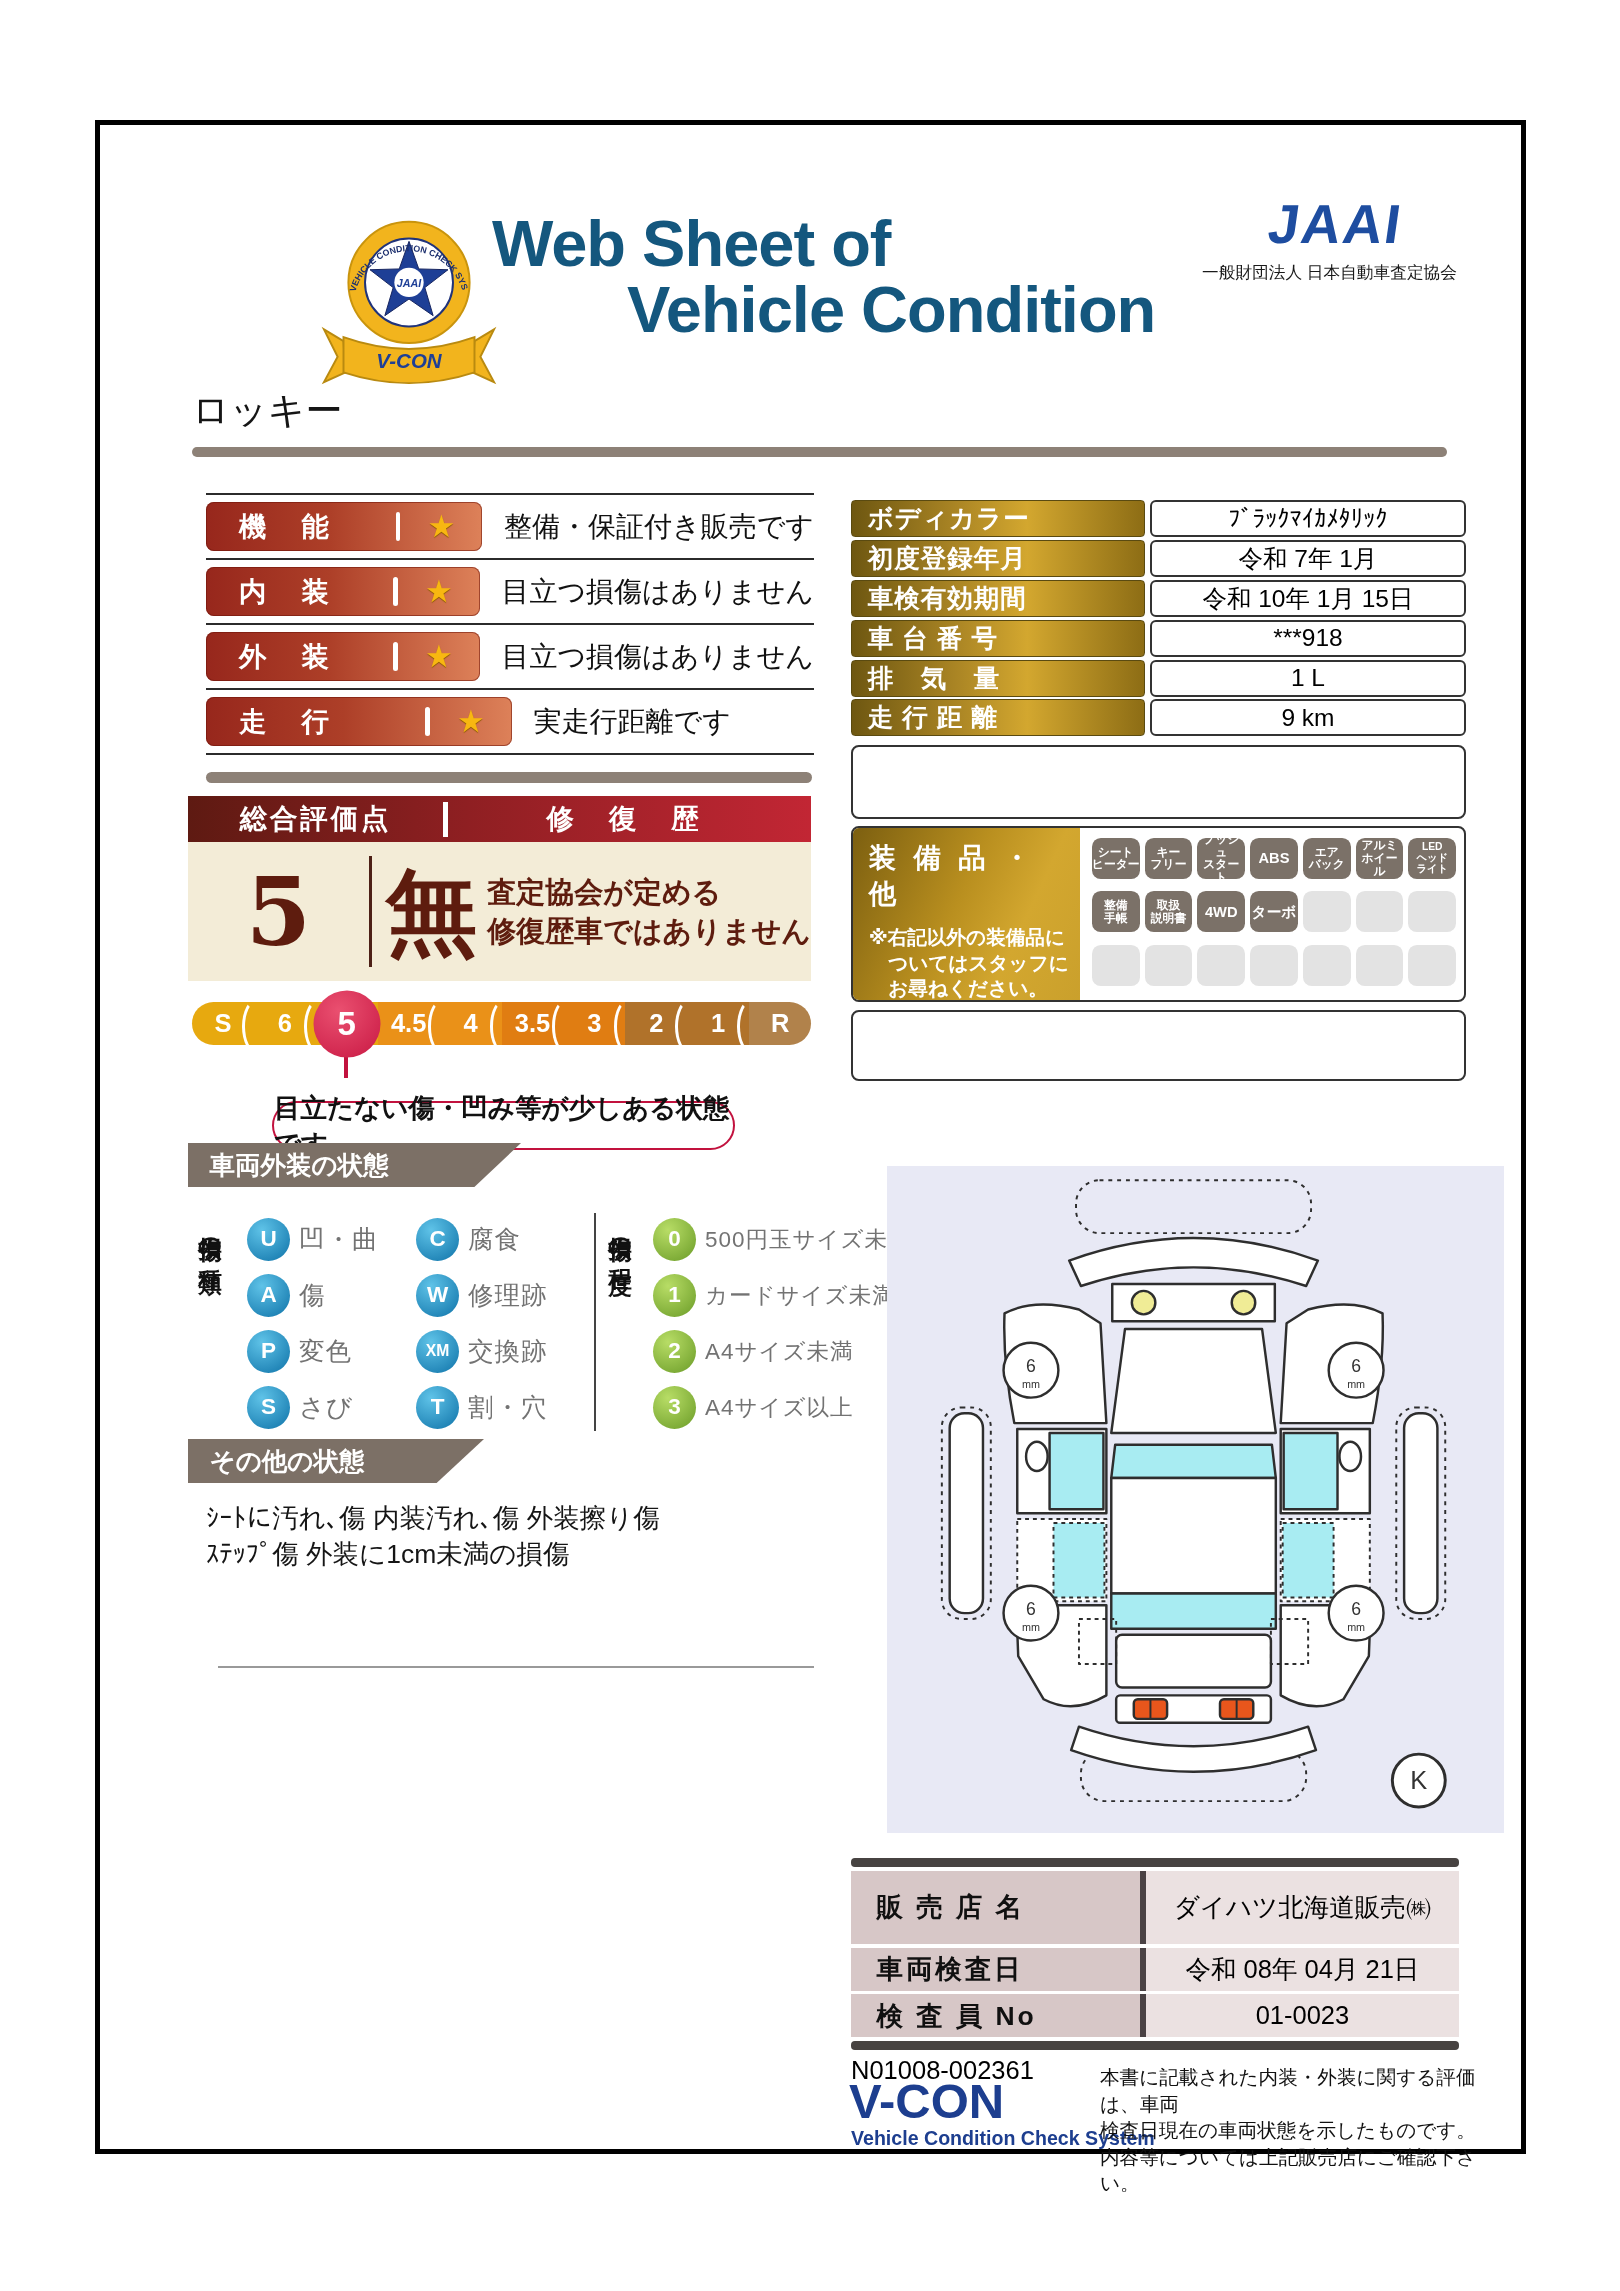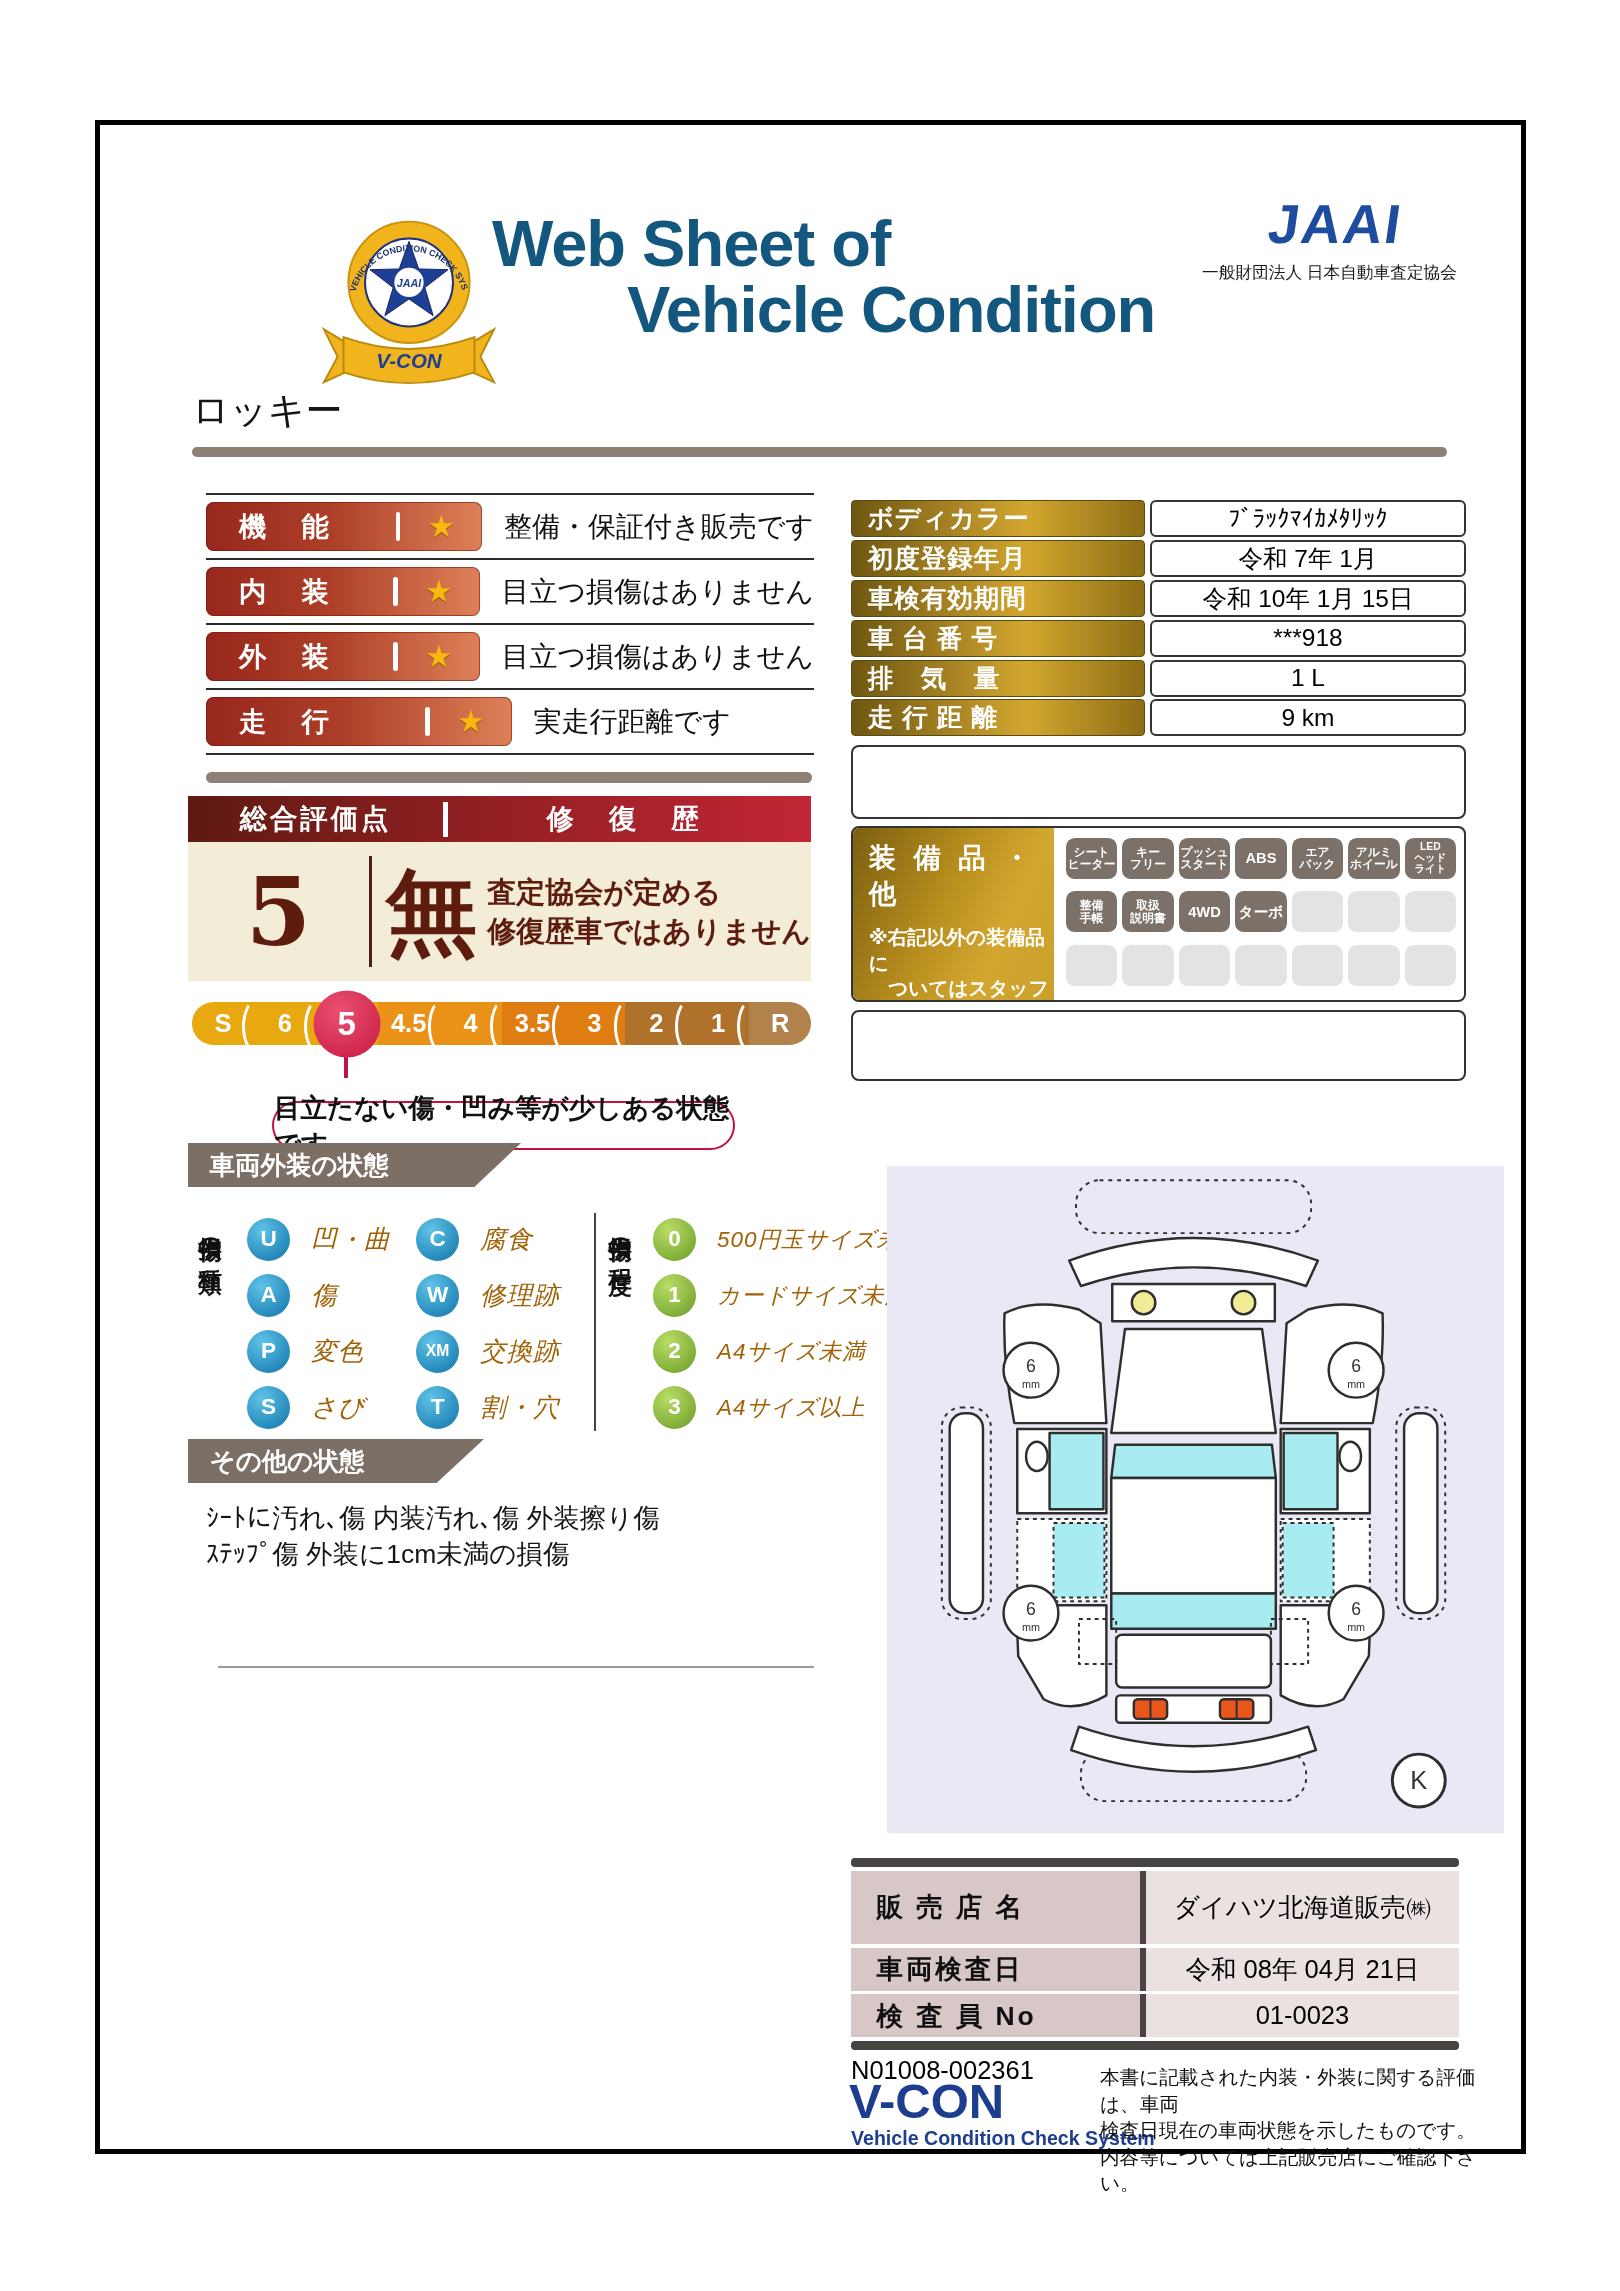--- a/index.html
+++ b/index.html
@@ -74,21 +74,21 @@
   .legend-col{position:absolute;display:flex;flex-direction:column;}
   #kind-col1{left:247px;top:1211px;}
   #kind-col2{left:416px;top:1211px;}
   #degree-list{left:653px;top:1211px;}
   .legend-item{display:flex;align-items:center;height:56px;}
   .dmg-circle{width:43px;height:43px;border-radius:50%;display:flex;align-items:center;justify-content:center;
     color:#fff;font-size:22.5px;font-weight:bold;flex:0 0 43px;}
   .dmg-circle.small{font-size:15.7px;}
   .dmg-circle.blue{background:radial-gradient(circle at 35% 28%,#5fc3e8,#0e72a8);}
   .dmg-circle.green{background:radial-gradient(circle at 35% 28%,#b8dd66,#6a9b27);}
-  .dmg-label{margin-left:21px;font-size:25.5px;color:#a16207;letter-spacing:1px;white-space:nowrap;font-style:italic;}
+  .dmg-label{margin-left:9px;font-size:25.5px;color:#737373;letter-spacing:1px;white-space:nowrap;}
   #degree-list .dmg-label{font-size:22.5px;}
   #legend-divider{position:absolute;left:594px;top:1213px;width:2px;height:218px;background:#444;}
 
   
   #other-notes{position:absolute;left:206px;top:1500px;font-size:26.5px;line-height:36px;color:#151515;}
   #hr3{position:absolute;left:218px;top:1666px;width:596px;height:2px;background:#999;}
 
   
   #info-rows{position:absolute;left:851px;top:500px;width:615px;display:flex;flex-direction:column;}
   .info-row{display:flex;height:37px;margin-bottom:2.9px;}
@@ -98,21 +98,21 @@
   .info-value{flex:1;margin-left:4.9px;background:#fff;border:2px solid #333;border-radius:5.9px;
     display:flex;align-items:center;justify-content:center;font-size:24.5px;color:#000;}
 
   .empty-box{position:absolute;left:851px;width:615px;border:2px solid #333;border-radius:7.8px;background:#fff;box-sizing:border-box;}
   #empty-box1{top:745px;height:74px;}
   #empty-box2{top:1010px;height:71px;}
 
   
   #equip{position:absolute;left:851px;top:826px;width:615px;height:176px;border:2px solid #333;border-radius:7.8px;
     overflow:hidden;display:flex;background:#fff;box-sizing:border-box;}
-  .equip-gold{width:201px;box-sizing:border-box;padding:11.8px 0 0 15.7px;color:#fff;
+  .equip-gold{width:227px;box-sizing:border-box;padding:11.8px 0 0 15.7px;color:#fff;
     background:linear-gradient(115deg,#7c5f10,#b98f1f 45%,#d3a72f 70%,#caa02c);}
   .equip-title{font-size:27.4px;font-weight:bold;letter-spacing:4.9px;}
   .equip-note{margin-top:13.7px;font-size:19.6px;font-weight:bold;line-height:25.5px;}
   .equip-note .n2,.equip-note .n3{padding-left:19.6px;}
   .equip-badges{flex:1;padding:9.8px 7.8px 7.8px 11.8px;display:grid;grid-template-columns:repeat(7,1fr);gap:12.7px 4.9px;align-content:start;}
   .badge{height:41px;border-radius:8.8px;background:#7b7168;color:#fff;display:flex;align-items:center;justify-content:center;
     text-align:center;font-size:11.8px;line-height:12.7px;font-weight:bold;white-space:pre-line;}
   .badge.big{font-size:14.7px;}
   .badge.tiny{font-size:10.3px;line-height:10.8px;}
   .badge.empty{background:#e3e3e3;}

